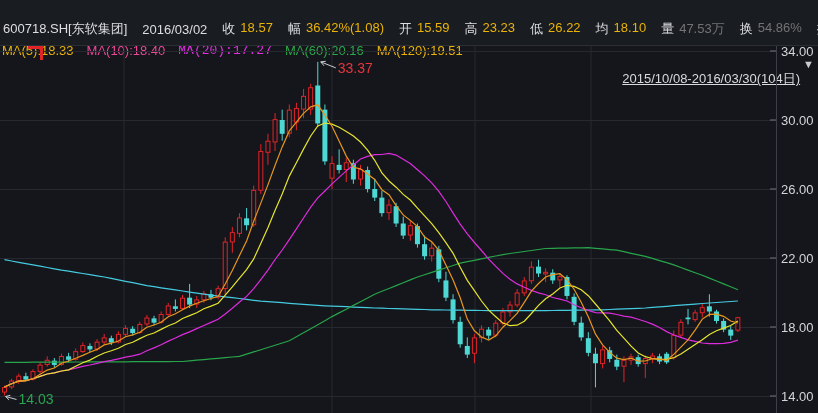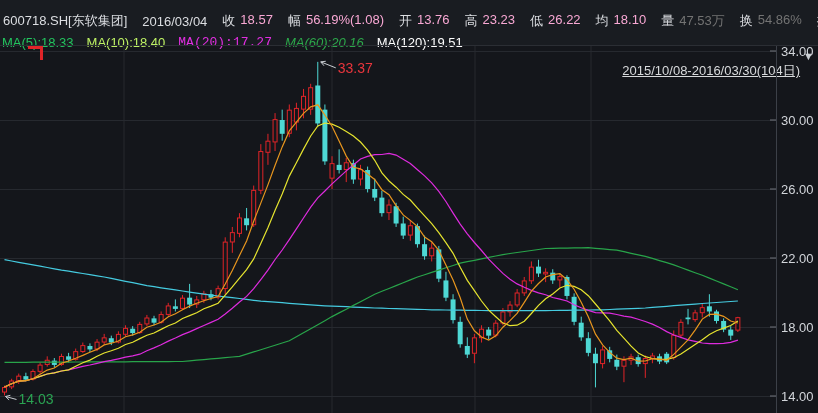--- a/index.html
+++ b/index.html
@@ -1,56 +1,56 @@
 <!DOCTYPE html>
 <html><head>
 <meta charset="utf-8">
 <title>600718.SH[东软集团]</title>
 <style>
   html,body{margin:0;padding:0;background:#14161b;}
   body{width:818px;height:413px;overflow:hidden;position:relative;
        font-family:"Liberation Sans","DejaVu Sans",sans-serif;-webkit-font-smoothing:none;}
   .header{position:absolute;top:0;left:0;width:818px;height:45px;background:#191c21;}
-  .row1{display:flex;align-items:center;gap:15px;height:22px;padding:10px 0 0 3px;
+  .row1{display:flex;align-items:center;gap:15px;height:22px;padding:18px 0 0 3px;
         font-size:13px;color:#dcdee2;white-space:nowrap;}
   .row2{display:flex;align-items:center;gap:13px;height:20px;padding:0 0 0 2px;
         font-size:13px;white-space:nowrap;position:relative;}
   .qfield{display:inline-flex;gap:5px;}
   .qfield .lab{color:#dcdee2;}
-  .val-red{color:#f9a8d4;text-align:center;}
+  .val-red{color:#eab308;text-align:center;}
   .val-white{color:#737373;}
   .ma-item{letter-spacing:0;}
   .range-box{position:absolute;right:4px;top:1px;display:flex;align-items:center;gap:3px;}
   .range-label{color:#d8dadc;text-decoration:underline;font-size:13px;margin-top:29px;}
   .range-caret{color:#c7cbd0;font-size:11px;line-height:1;}
   .chart-wrap{position:absolute;top:45px;left:0;width:818px;height:368px;border-top:1px solid #2b2e34;}
   svg{display:block;}
   .corner-mark{position:absolute;left:28px;top:0px;width:12px;height:11px;
                border-top:3px solid #e02428;border-right:3px solid #e02428;}
   text{font-family:"Liberation Sans","DejaVu Sans",sans-serif;}
 </style>
 </head>
 <body>
 
 <div class="header">
   <div class="row1">
     <span>600718.SH[东软集团]</span>
-    <span>2016/03/04</span>
+    <span>2016/03/02</span>
     <span id="quote-fields" style="display:inline-flex;gap:15px;">
         <span class="qfield">
           <span class="lab">收</span>
           <span class="val-red">18.57</span>
         </span>
         <span class="qfield">
           <span class="lab">幅</span>
-          <span class="val-red">56.19%(1.08)</span>
+          <span class="val-red">36.42%(1.08)</span>
         </span>
         <span class="qfield">
           <span class="lab">开</span>
-          <span class="val-red">13.76</span>
+          <span class="val-red">15.59</span>
         </span>
         <span class="qfield">
           <span class="lab">高</span>
           <span class="val-red">23.23</span>
         </span>
         <span class="qfield">
           <span class="lab">低</span>
           <span class="val-red">26.22</span>
         </span>
         <span class="qfield">
@@ -66,25 +66,25 @@
           <span class="val-white">54.86%</span>
         </span>
         <span class="qfield">
           <span class="lab">振</span>
           <span class="val-white"></span>
         </span>
       </span>
   </div>
   <div class="row2">
     <span id="ma-labels" style="display:inline-flex;gap:13px;">
-        <span class="ma-item" style="color: #22c55e; text-align: right;">MA(5):18.33</span>
-        <span class="ma-item" style="color: #bef264;">MA(10):18.40</span>
+        <span class="ma-item" style="color: #eab308; text-align: right;">MA(5):18.33</span>
+        <span class="ma-item" style="color: #ec4899;">MA(10):18.40</span>
         <span class="ma-item" style="color: rgb(224, 46, 224); font-family: Liberation Mono, monospace;">MA(20):17.27</span>
-        <span class="ma-item" style="color: rgb(44, 168, 74); font-style: italic;">MA(60):20.16</span>
-        <span class="ma-item" style="color: #ffffff; text-align: right;">MA(120):19.51</span>
+        <span class="ma-item" style="color: rgb(44, 168, 74);">MA(60):20.16</span>
+        <span class="ma-item" style="color: #eab308; text-align: right;">MA(120):19.51</span>
       </span>
     <span class="range-box">
       <span class="range-label">2015/10/08-2016/03/30(104日)</span>
       <span class="range-caret">▼</span>
     </span>
   </div>
 </div>
 
 <div class="chart-wrap">
   <svg id="chart-svg" width="818" height="368" viewBox="0 0 818 368">

